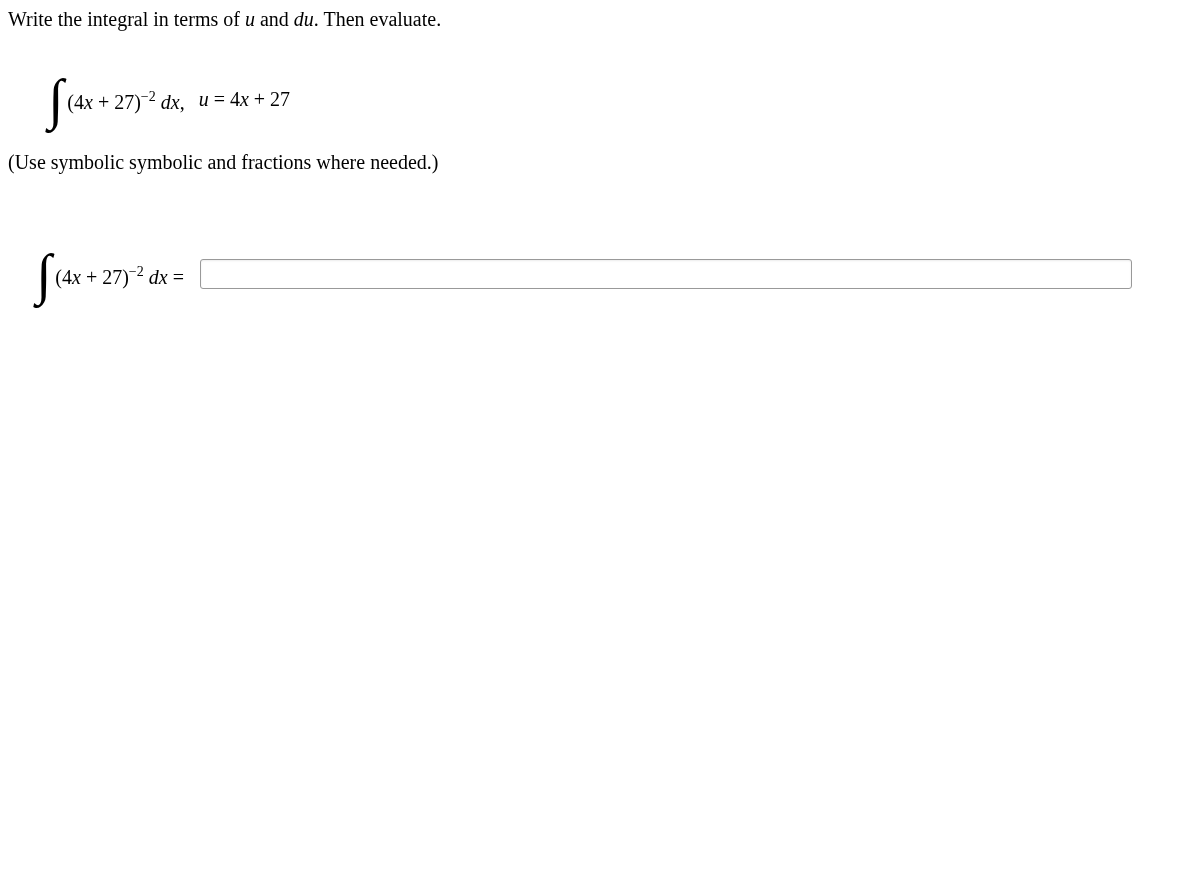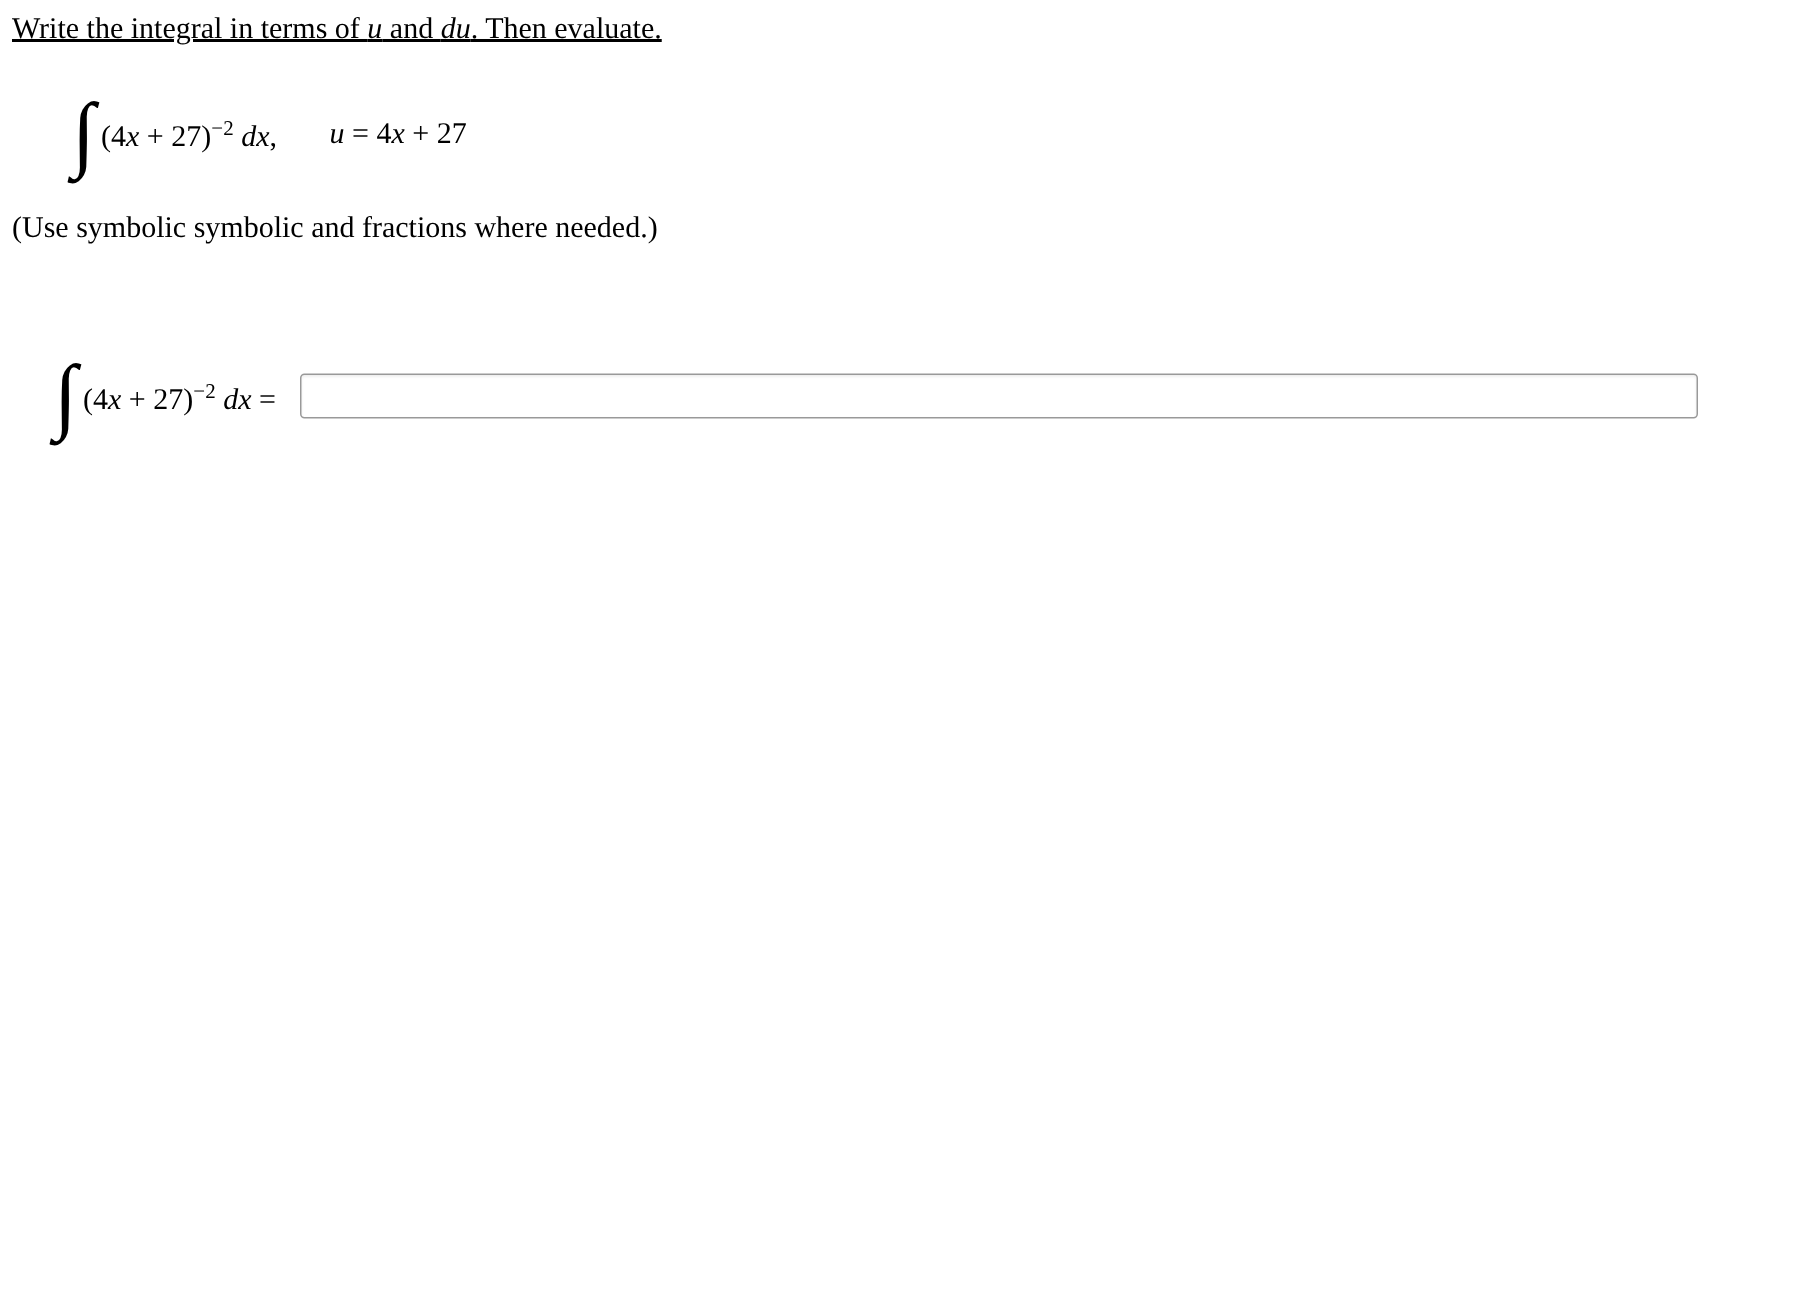--- a/index.html
+++ b/index.html
@@ -4,22 +4,21 @@
   <style>
     body {
       font-family: 'Times New Roman', Times, serif;
       font-size: 20px;
       margin: 0;
       padding: 8px;
       background: white;
       color: black;
     }
     .question-text {
-      margin-bottom: 30px;
-      text-decoration: underline;
+      margin-bottom: 40px;
     }
     .italic {
       font-style: italic;
     }
     .math-row {
       display: flex;
       align-items: center;
       margin-bottom: 24px;
     }
     .integral-block {
@@ -31,21 +30,21 @@
       font-size: 56px;
       line-height: 1;
       margin-right: 4px;
       font-family: 'Times New Roman', Times, serif;
     }
     .integrand {
       font-style: italic;
       padding-top: 4px;
     }
     .condition {
-      margin-left: 35px;
+      margin-left: 14px;
       font-style: italic;
     }
     .roman {
       font-style: normal;
     }
     .hint {
       margin-bottom: 72px;
     }
     .answer-row {
       display: flex;

